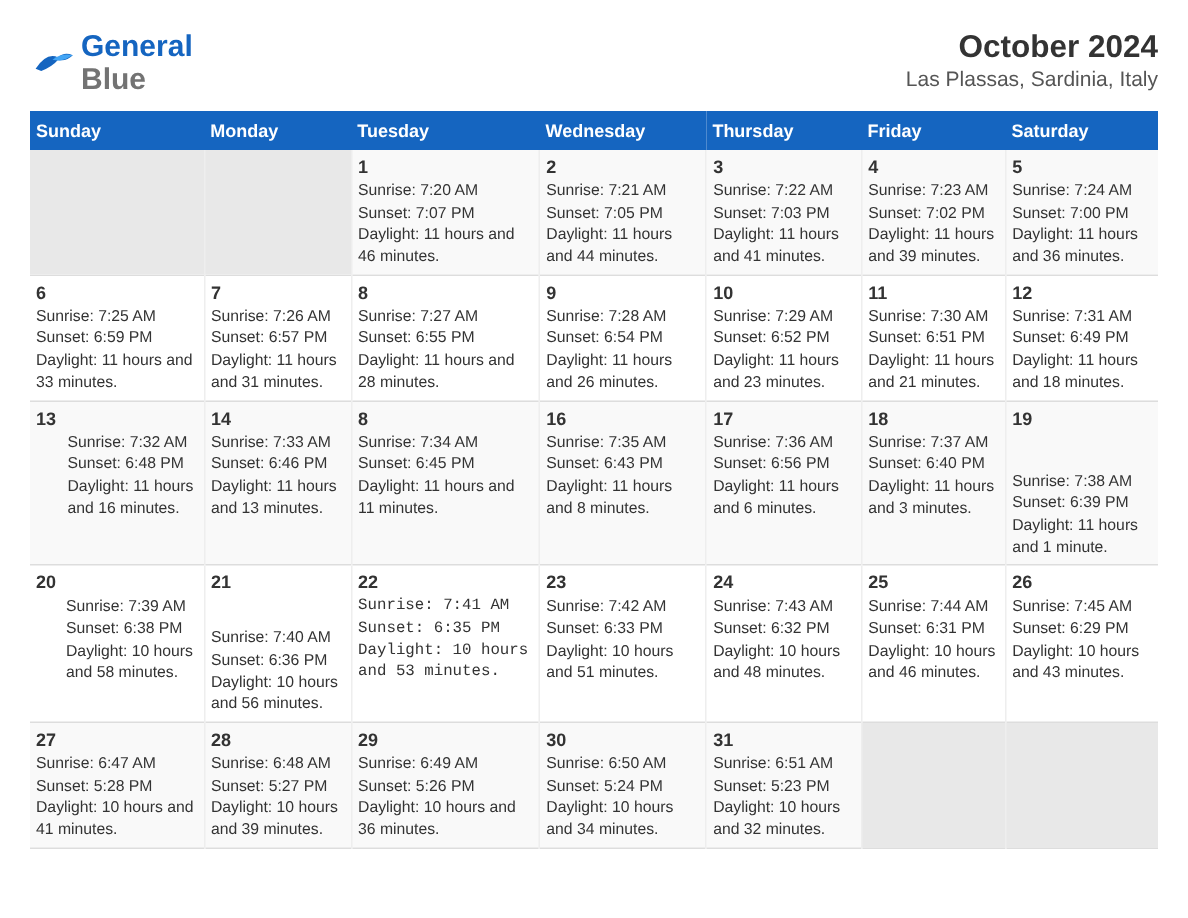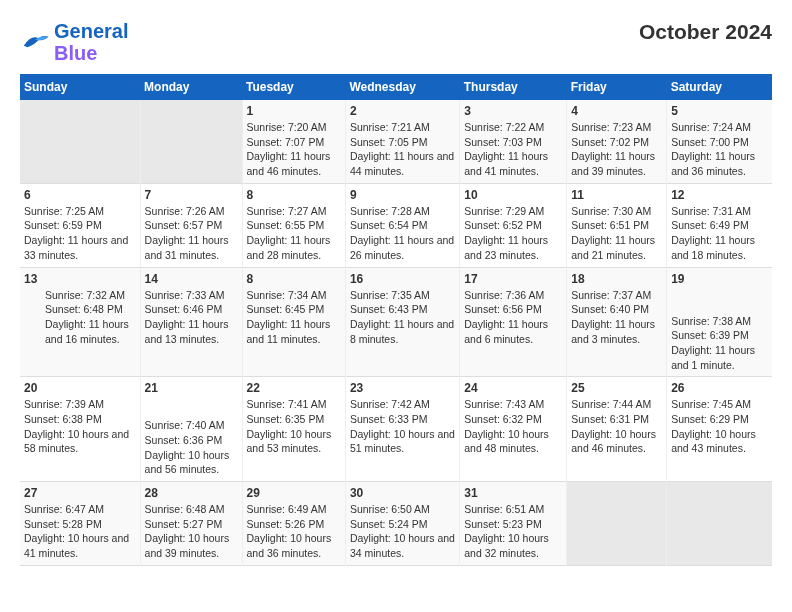--- a/index.html
+++ b/index.html
@@ -102,26 +102,27 @@
 <body>
 
 <div class="header">
   <div class="logo">
     <svg class="logo-bird" viewBox="0 0 40 30" fill="none" xmlns="http://www.w3.org/2000/svg">
       <path d="M5 20 Q15 5 25 10 Q30 5 38 8 Q32 14 25 12 Q20 18 10 22 Z" fill="#1565c0"></path>
       <path d="M20 12 Q28 6 38 8 Q32 12 26 13 Z" fill="#42a5f5"></path>
     </svg>
     <div>
       <div class="logo-text">
-        <span>General</span><br><span style="color:#8b5cf6;">Blue</span>
+        <span>General</span><br><span style="color:#737373;">Blue</span>
       </div>
     </div>
   </div>
   <div class="title-block">
     <div class="month-title">October 2024</div>
+    <div class="location">Las Plassas, Sardinia, Italy</div>
   </div>
 </div>
 
 <table>
   <thead>
     <tr>
     <th>Sunday</th>
         <th>Monday</th>
         <th>Tuesday</th>
         <th>Wednesday</th>
@@ -249,33 +250,33 @@
         <td>
           <span class="day-number">19</span>
           <div class="day-info" style="white-space: pre-line; margin-top: 28px;">Sunrise: 7:38 AM
 Sunset: 6:39 PM
 Daylight: 11 hours and 1 minute.</div>
         </td>
       </tr>
       <tr class="week-row-even">
         <td>
           <span class="day-number">20</span>
-          <div class="day-info" style="white-space: pre-line;">Sunrise: 7:39 AM
+          <div class="day-info" style="white-space: pre-line; margin-left: 20px;">Sunrise: 7:39 AM
 Sunset: 6:38 PM
 Daylight: 10 hours and 58 minutes.</div>
         </td>
         <td>
           <span class="day-number">21</span>
           <div class="day-info" style="white-space: pre-line; margin-top: 23px;">Sunrise: 7:40 AM
 Sunset: 6:36 PM
 Daylight: 10 hours and 56 minutes.</div>
         </td>
         <td>
           <span class="day-number">22</span>
-          <div class="day-info" style="white-space: pre-line;">Sunrise: 7:41 AM
+          <div class="day-info" style="white-space: pre-line; font-family: Liberation Mono, monospace;">Sunrise: 7:41 AM
 Sunset: 6:35 PM
 Daylight: 10 hours and 53 minutes.</div>
         </td>
         <td>
           <span class="day-number">23</span>
           <div class="day-info" style="white-space: pre-line;">Sunrise: 7:42 AM
 Sunset: 6:33 PM
 Daylight: 10 hours and 51 minutes.</div>
         </td>
         <td>

